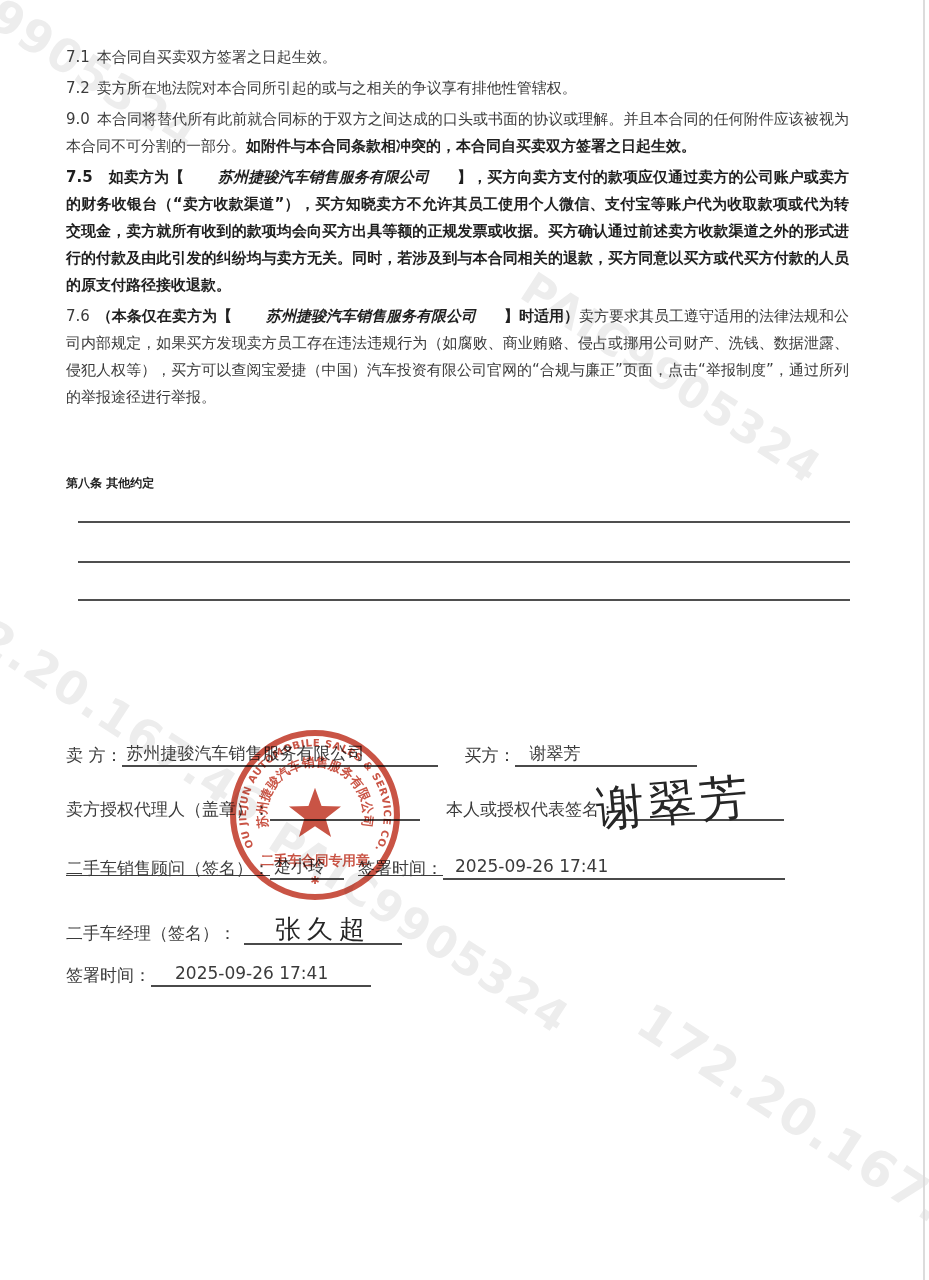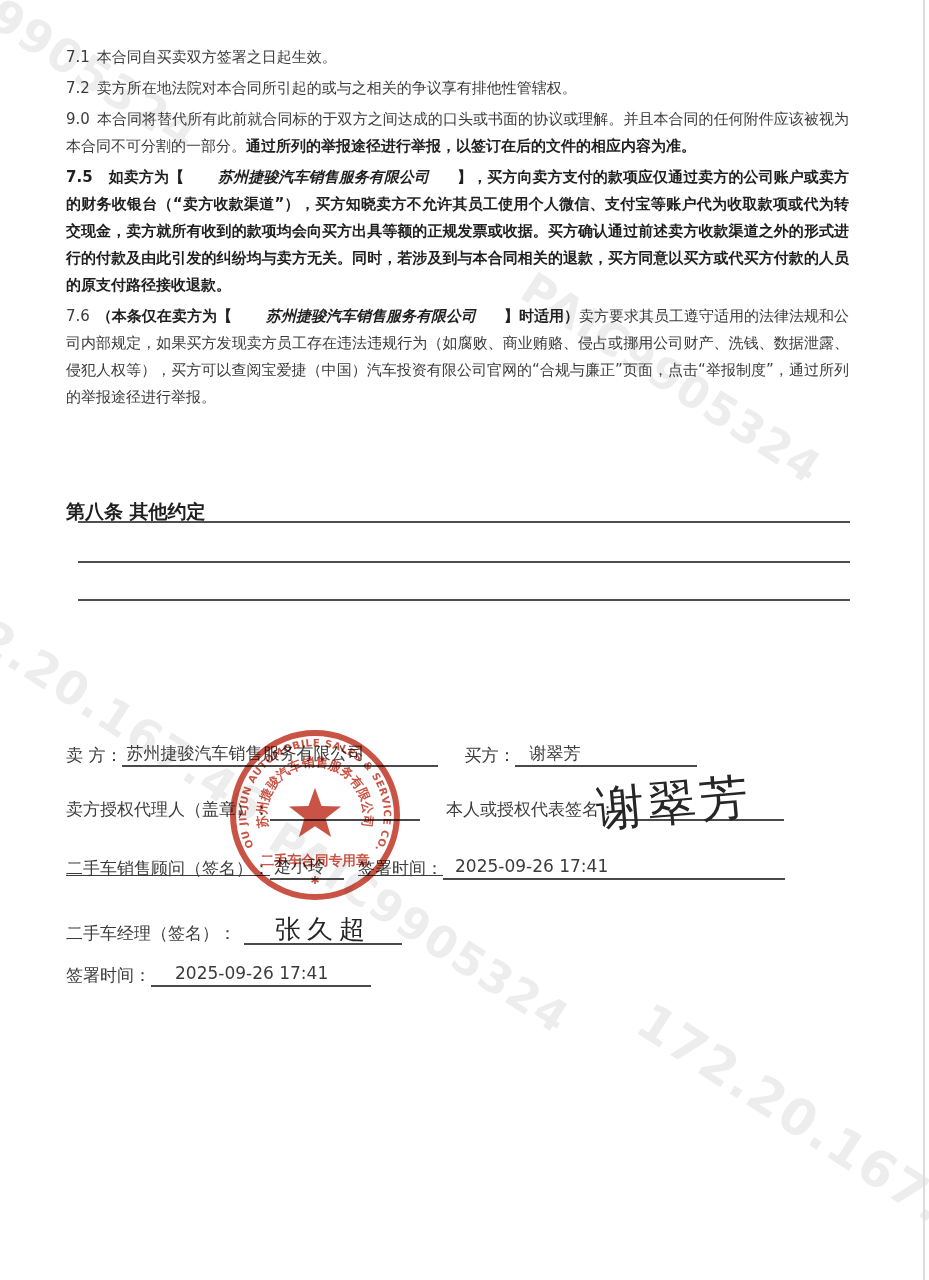--- a/index.html
+++ b/index.html
@@ -30,21 +30,21 @@
     position:absolute;left:66px;top:44px;width:783px;
     font-size:15px;line-height:27px;z-index:1;
     text-align:justify;
   }
   .clauses p{margin:0 0 4px 0;}
   .num{margin-right:7px;}
   .num-tight{margin-right:16px;}
   b,.bold{color:#1f1f1f;font-weight:bold;}
   .company{font-weight:bold;font-style:italic;color:#1f1f1f;margin:0 28px 0 34px;}
   
-  .section8{position:absolute;left:66px;top:499px;font-size:19px;font-weight:bold;color:#1f1f1f;z-index:1;}
+  .section8{position:absolute;left:66px;top:475px;font-size:12px;font-weight:bold;color:#1f1f1f;z-index:1;}
   .blanklines{position:absolute;left:78px;top:505px;width:772px;z-index:1;}
   .blankline{height:0;border-bottom:2px solid #4f4f4f;}
   .bl1{margin-top:16px;}
   .bl2{margin-top:38px;}
   .bl3{margin-top:36px;}
   
   .sig-row{position:absolute;left:66px;font-size:17px;white-space:nowrap;z-index:1;}
   .ufield{
     display:inline-block;border-bottom:2px solid #4a4a4a;
     text-align:left;vertical-align:bottom;min-height:22px;
@@ -69,21 +69,21 @@
 
   <div class="wm" style="left:-95px;top:-80px;font-size:46px;">PAIC9905324</div>
   <div class="wm" style="left:540px;top:262px;font-size:44px;">PAIC9905324</div>
   <div class="wm" style="left:-58px;top:572px;font-size:46px;">172.20.167.46</div>
   <div class="wm" style="left:288px;top:812px;font-size:44px;">PAIC9905324</div>
   <div class="wm" style="left:658px;top:992px;font-size:50px;">172.20.167.46</div>
 
   <div class="clauses">
     <p><span class="num">7.1</span><span>本合同自买卖双方签署之日起生效。</span></p>
     <p><span class="num">7.2</span><span>卖方所在地法院对本合同所引起的或与之相关的争议享有排他性管辖权。</span></p>
-    <p><span class="num">9.0</span><span>本合同将替代所有此前就合同标的于双方之间达成的口头或书面的协议或理解。并且本合同的任何附件应该被视为本合同不可分割的一部分。</span><b>通过所列的举报途径进行举报，以签订在后的文件的相应内容为准。</b></p>
+    <p><span class="num">9.0</span><span>本合同将替代所有此前就合同标的于双方之间达成的口头或书面的协议或理解。并且本合同的任何附件应该被视为本合同不可分割的一部分。</span><b>如附件与本合同条款相冲突的，本合同自买卖双方签署之日起生效。</b></p>
     <p><span class="num num-tight bold">7.5</span><b>如卖方为【</b><span class="company">苏州捷骏汽车销售服务有限公司</span><b>】，买方向卖方支付的款项应仅通过卖方的公司账户或卖方的财务收银台（“卖方收款渠道”），买方知晓卖方不允许其员工使用个人微信、支付宝等账户代为收取款项或代为转交现金，卖方就所有收到的款项均会向买方出具等额的正规发票或收据。买方确认通过前述卖方收款渠道之外的形式进行的付款及由此引发的纠纷均与卖方无关。同时，若涉及到与本合同相关的退款，买方同意以买方或代买方付款的人员的原支付路径接收退款。</b></p>
     <p><span class="num">7.6</span><b>（本条仅在卖方为【</b><span class="company">苏州捷骏汽车销售服务有限公司</span><b>】时适用）</b><span>卖方要求其员工遵守适用的法律法规和公司内部规定，如果买方发现卖方员工存在违法违规行为（如腐败、商业贿赂、侵占或挪用公司财产、洗钱、数据泄露、侵犯人权等），买方可以查阅宝爱捷（中国）汽车投资有限公司官网的“合规与廉正”页面，点击“举报制度”，通过所列的举报途径进行举报。</span></p>
   </div>
 
   <div class="section8">第八条 其他约定</div>
   <div class="blanklines">
     <div class="blankline bl1"></div>
     <div class="blankline bl2"></div>
     <div class="blankline bl3"></div>
   </div>

